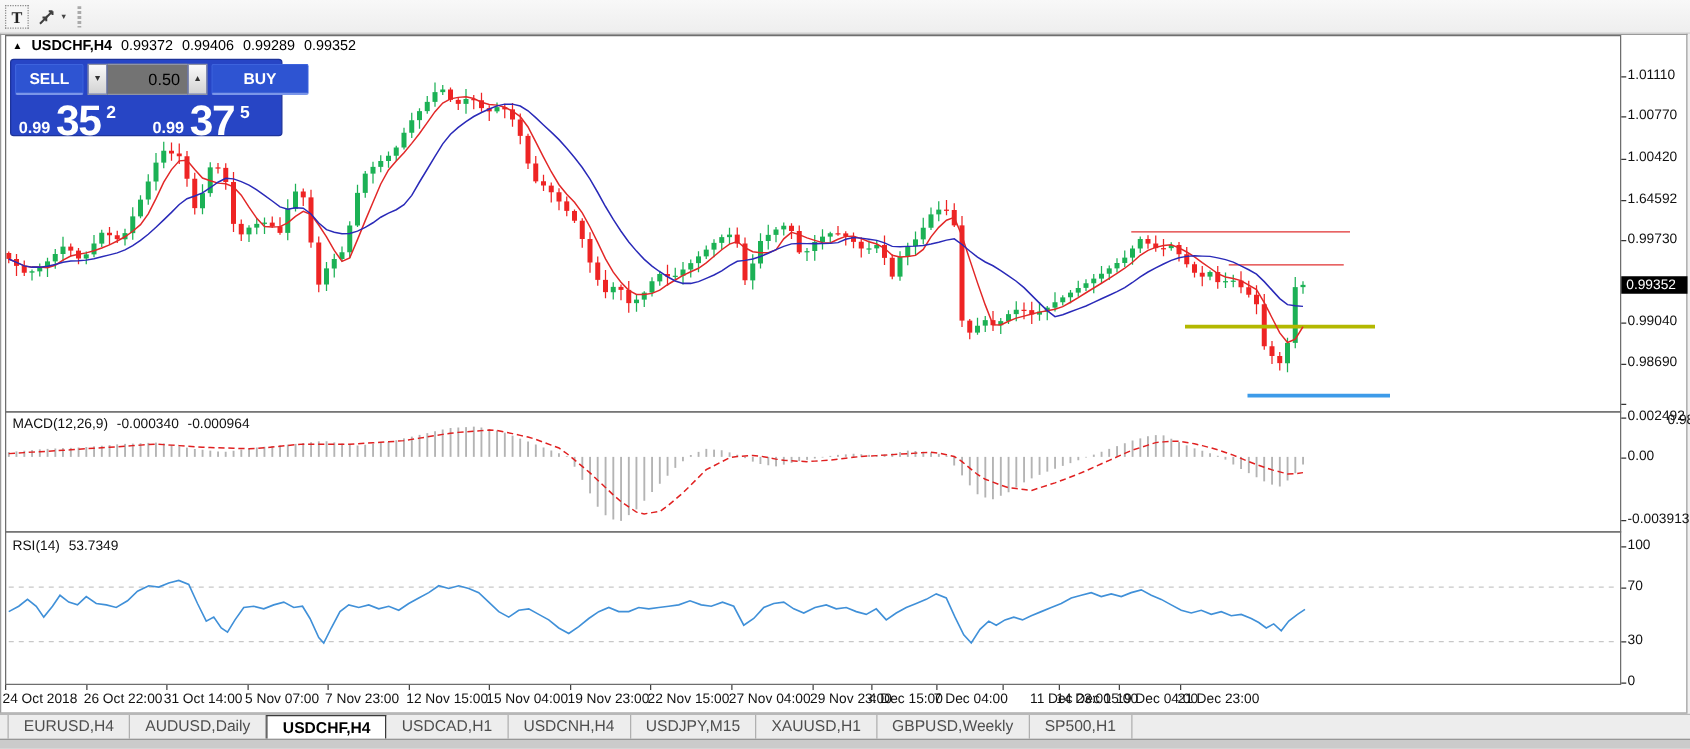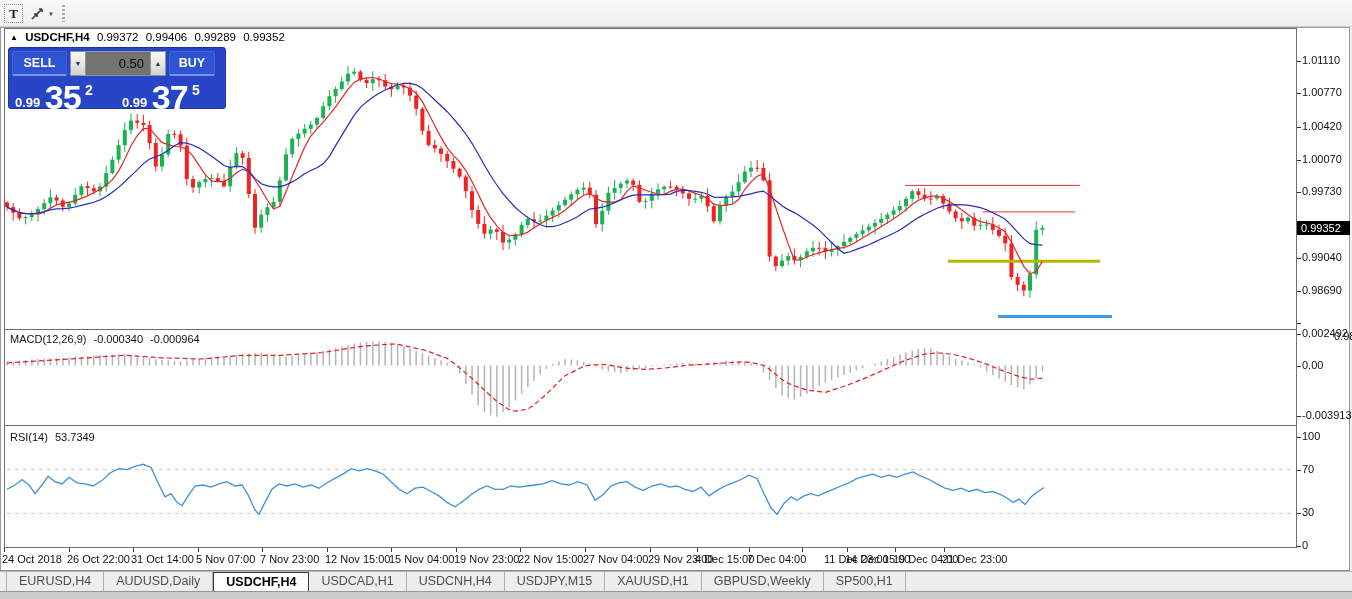--- a/index.html
+++ b/index.html
@@ -33,21 +33,21 @@
   #chart-title .tri { font-size:8px; vertical-align:1px; margin-right:4px; }
   #chart-title span { margin-right:4px; }
 
   
   #trade-panel { left:8px; top:47px; width:218px; height:62px; background:#2745c5;
     border:1px solid #1d339a; border-radius:3px; }
   .tp-btn { position:absolute; top:3px; height:25px; background:#2e54d2; color:#fff;
     font-size:12.5px; font-weight:bold; text-align:center; line-height:23px;
     border:1px solid #3d63dd; border-bottom:2px solid #7b96e8; border-radius:2px; cursor:pointer; }
   #sell-btn { left:3px; width:55px; }
-  #buy-btn  { left:160px; width:46px; }
+  #buy-btn  { left:160px; width:78px; }
   #vol-group { position:absolute; left:61px; top:3px; width:96px; height:25px; display:flex; }
   .spin { width:16px; height:25px; background:linear-gradient(#fafafa,#d2d2d2); border:1px solid #8f94a4;
     font-size:7px; color:#333; text-align:center; line-height:24px; cursor:pointer; }
   #vol-input { width:64px; height:25px; border:1px solid #8f94a4; border-left:none; border-right:none;
     font-size:13px; text-align:right; padding-right:6px; color:#000; background:#737373;
     font-family:"Liberation Sans", sans-serif; }
   .tp-price { position:absolute; top:30px; height:30px; color:#fff; white-space:nowrap; }
   #sell-price { left:6px; }
   #buy-price { left:113px; }
   .tp-price .base { font-size:13px; font-weight:bold; vertical-align:2px; }
@@ -677,21 +677,21 @@
   </div>
 <div id="statusbar" class="abs"></div>
 
 <div class="ax-tick" style="position:absolute;top:61px;"></div>
 <div class="ax-label" style="position:absolute;top:54px;">1.01110</div>
 <div class="ax-tick" style="position:absolute;top:93px;"></div>
 <div class="ax-label" style="position:absolute;top:86px;">1.00770</div>
 <div class="ax-tick" style="position:absolute;top:127px;"></div>
 <div class="ax-label" style="position:absolute;top:120px;">1.00420</div>
 <div class="ax-tick" style="position:absolute;top:160px;"></div>
-<div class="ax-label" style="position:absolute;top:153px;">1.00070</div>
+<div class="ax-label" style="position:absolute;top:153px;">1.64592</div>
 <div class="ax-tick" style="position:absolute;top:192px;"></div>
 <div class="ax-label" style="position:absolute;top:185px;">0.99730</div>
 <div class="ax-tick" style="position:absolute;top:258px;"></div>
 <div class="ax-label" style="position:absolute;top:251px;">0.99040</div>
 <div class="ax-tick" style="position:absolute;top:291px;"></div>
 <div class="ax-label" style="position:absolute;top:284px;">0.98690</div>
 <div class="ax-tick" style="position:absolute;top:323px;"></div>
 <div class="ax-label" style="position:absolute;top:330px;padding-left:32px;">0.98350</div>
 <div class="ax-tick" style="position:absolute;top:334px;"></div>
 <div class="ax-label" style="position:absolute;top:327px;">0.002492</div>

